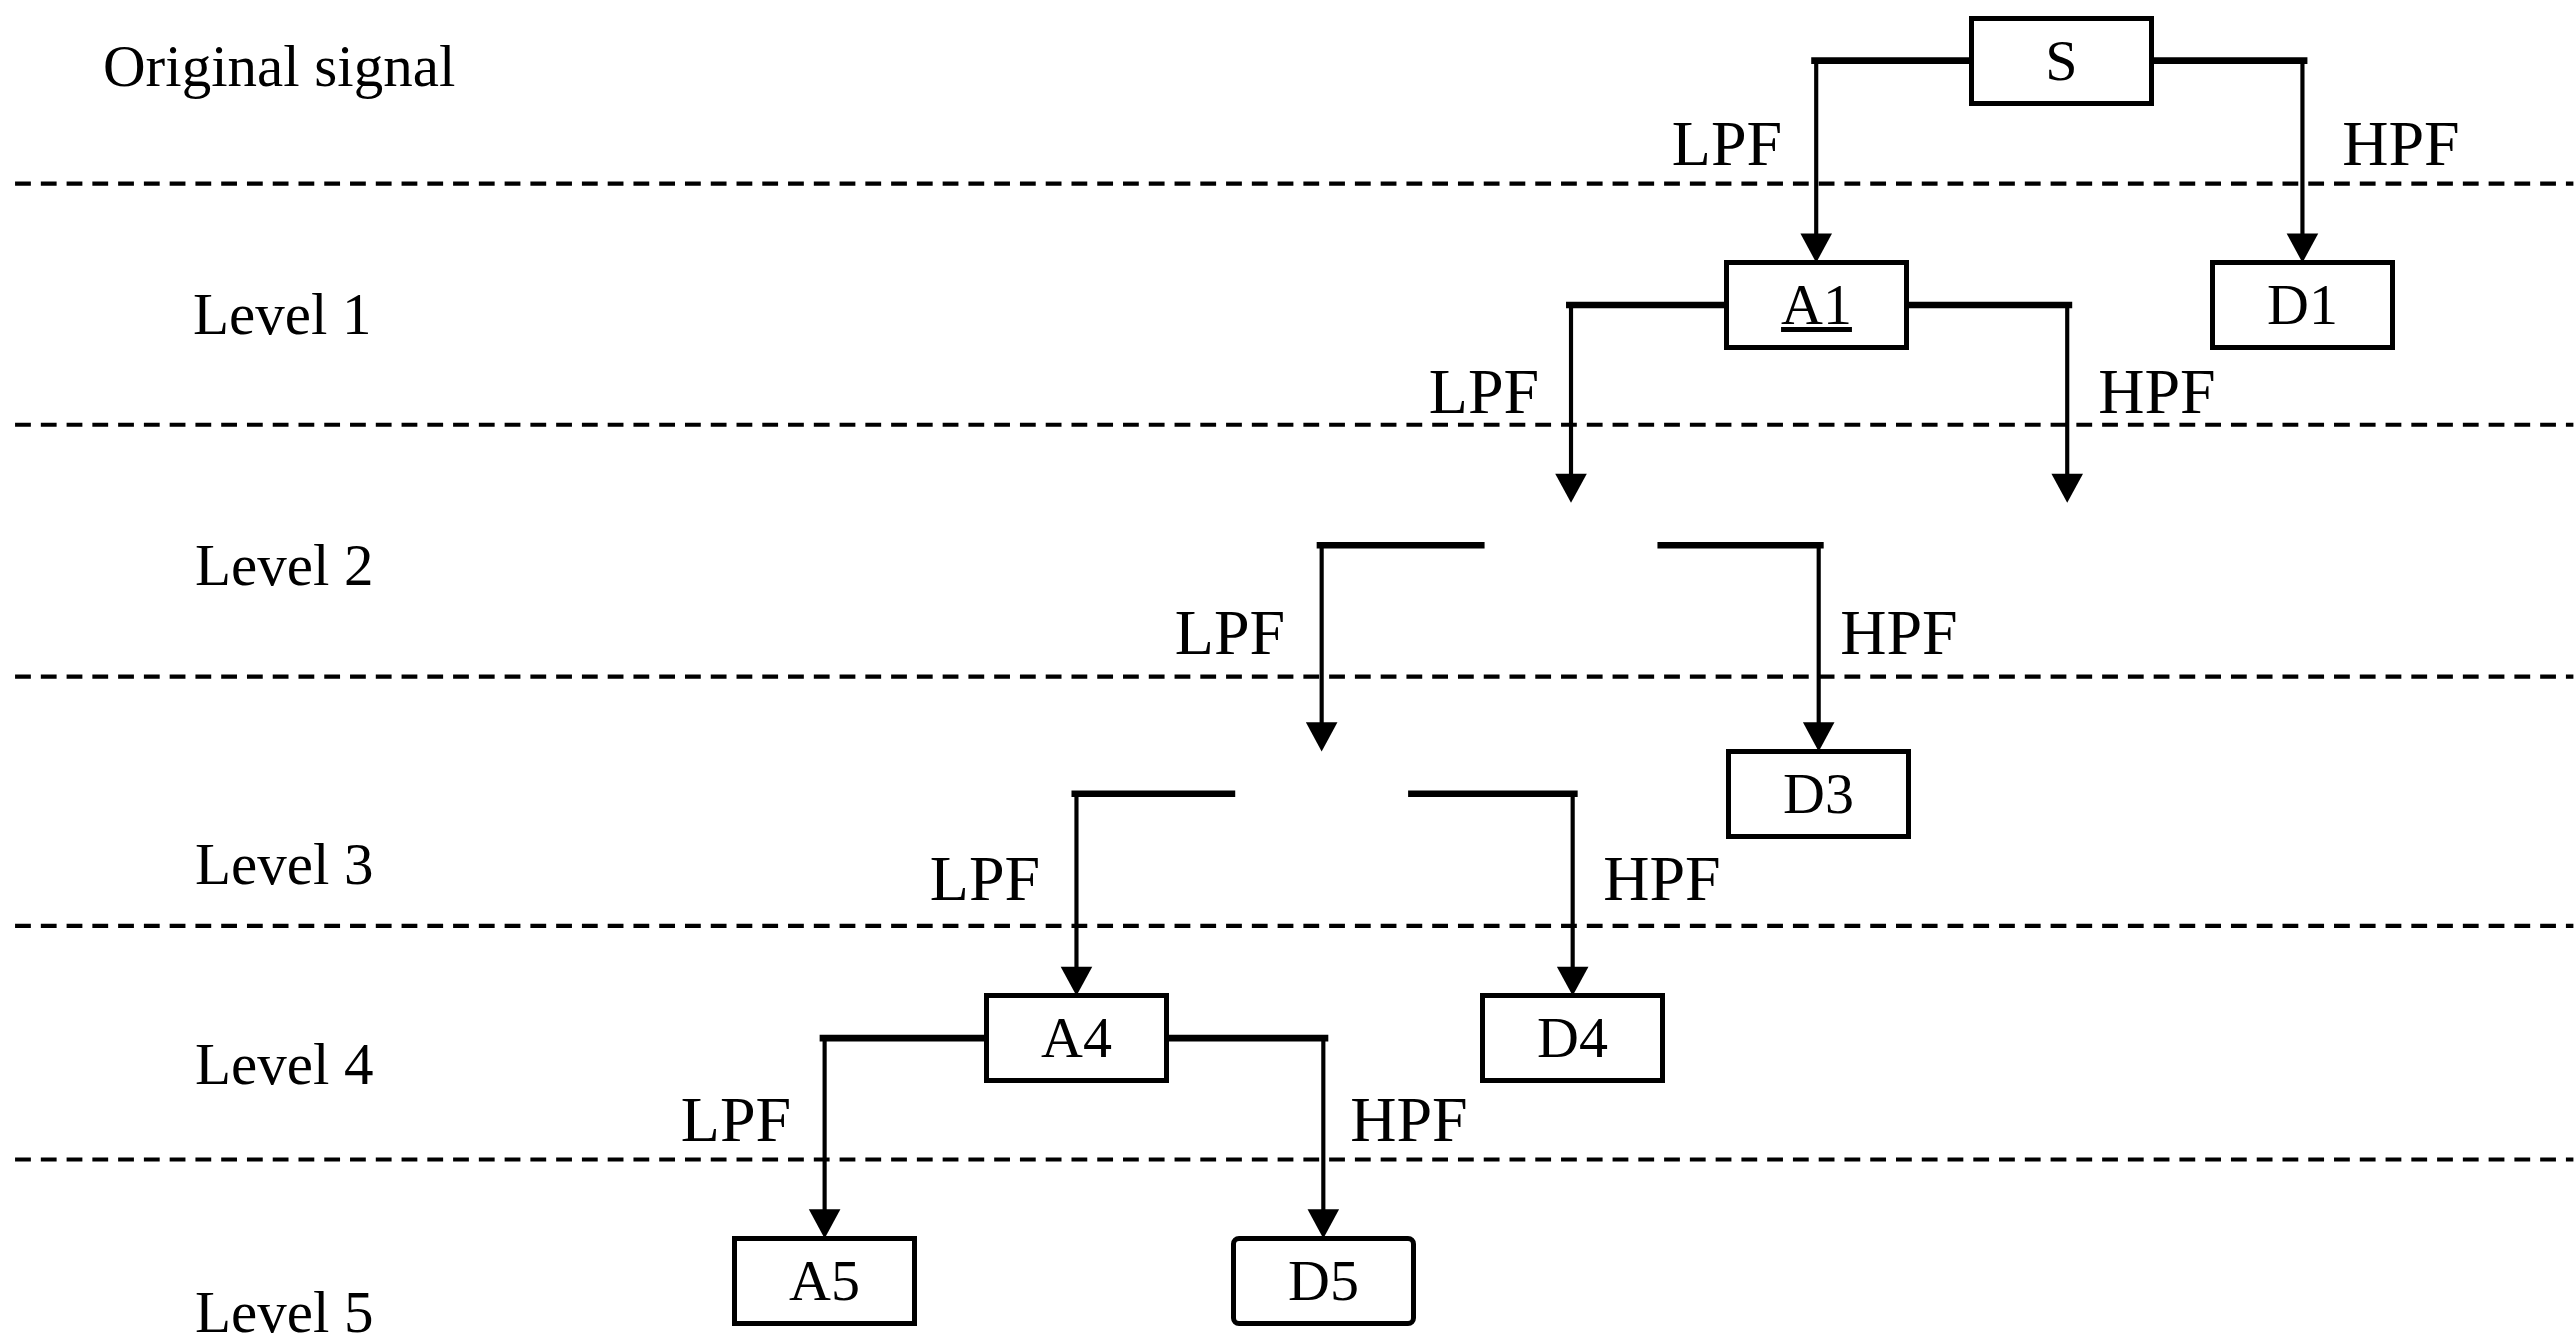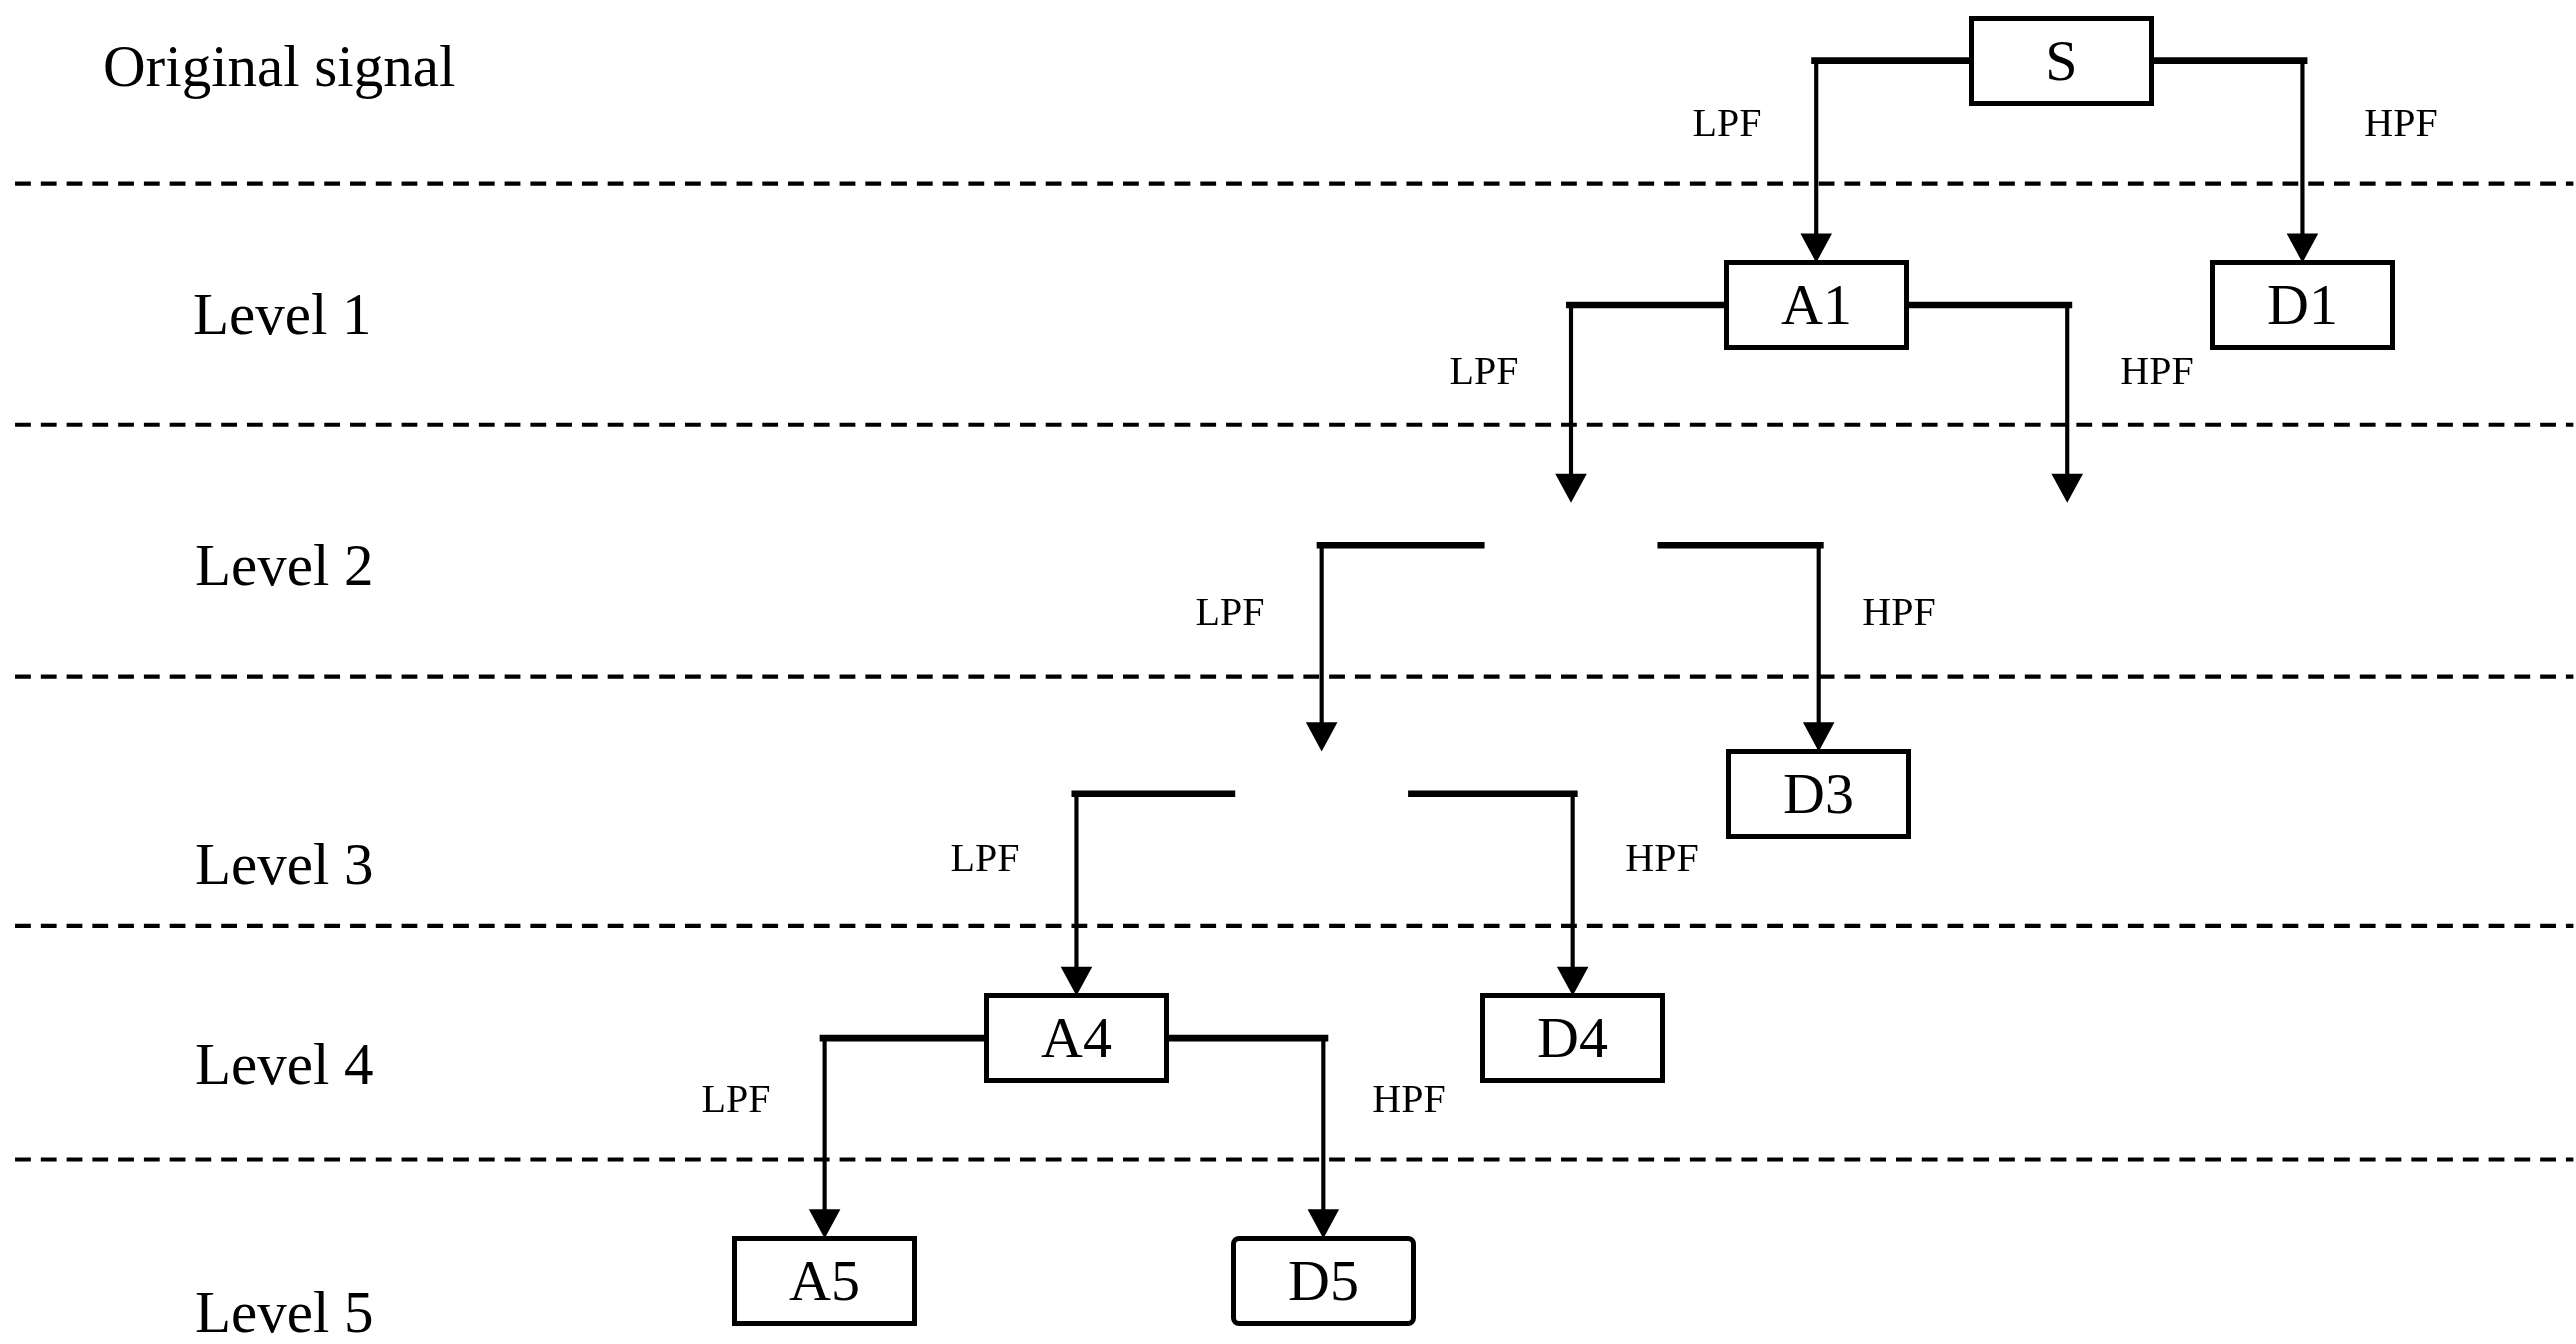--- a/index.html
+++ b/index.html
@@ -42,24 +42,25 @@
     position: absolute;
     transform: translateY(-50%);
     font-size: 59px;
     line-height: 1;
     white-space: nowrap;
     z-index: 2;
   }
   .filter-label {
     position: absolute;
     transform: translate(-50%, -50%);
-    font-size: 40px;
+    font-size: 64px;
     line-height: 1;
     white-space: nowrap;
     z-index: 2;
+    margin-top: 21px;
   }
 </style>
 </head>
 <body>
 
 <div id="canvas">
 
   <svg id="wires" viewBox="0 0 3099 1617" xmlns="http://www.w3.org/2000/svg">
 
     <g stroke="#000000" stroke-width="5" stroke-dasharray="19 12">
@@ -128,21 +129,21 @@
 
   <div class="row-label" style="left:103px; top:66px;">Original signal</div>
   <div class="row-label" style="left:193px; top:314px;">Level 1</div>
   <div class="row-label" style="left:195px; top:565px;">Level 2</div>
   <div class="row-label" style="left:195px; top:819px;margin-top:45px;">Level 3</div>
   <div class="row-label" style="left:195px; top:1064px;">Level 4</div>
   <div class="row-label" style="left:195px; top:1312px;">Level 5</div>
 
   <div class="node" style="left:1969px; top:16px;">S</div>
 
-  <div class="node" style="left:1724px; top:260px;">A1</div>
+  <div class="node" style="left:1724px; top:260px;text-decoration:underline;">A1</div>
   <div class="node" style="left:2210px; top:260px;">D1</div>
 
 
   <div class="node" style="left:1726px; top:749px;">D3</div>
 
   <div class="node" style="left:984px; top:993px;">A4</div>
   <div class="node" style="left:1480px; top:993px;">D4</div>
 
   <div class="node" style="left:732px; top:1236px;">A5</div>
   <div class="node" style="left:1231px; top:1236px;border-radius:8px;">D5</div>

